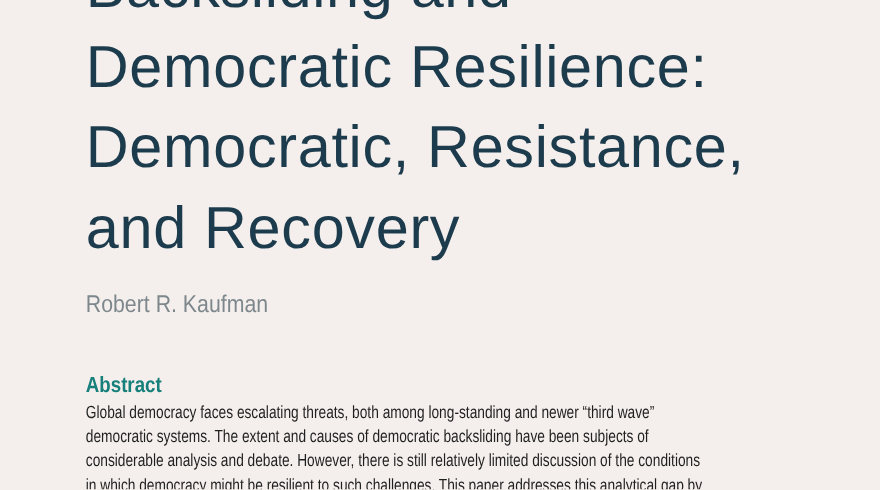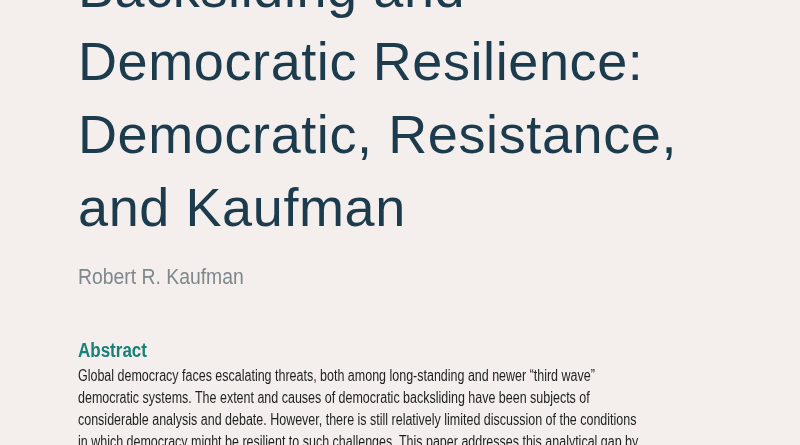--- a/index.html
+++ b/index.html
@@ -68,21 +68,21 @@
 </style>
 </head>
 <body>
 
 <div class="page">
 
   <div class="paper-title">
     <div class="title-line">Backsliding and</div>
     <div class="title-line">Democratic Resilience:</div>
     <div class="title-line">Democratic, Resistance,</div>
-    <div class="title-line">and Kaufman</div>
+    <div class="title-line">and Recovery</div>
   </div>
 
   <div class="author-byline">Robert R. Kaufman</div>
 
   <h2 class="abstract-heading">Abstract</h2>
 
   <div class="abstract-body">
     <div class="abstract-line">Global democracy faces escalating threats, both among long-standing and newer “third wave”</div>
     <div class="abstract-line">democratic systems. The extent and causes of democratic backsliding have been subjects of</div>
     <div class="abstract-line">considerable analysis and debate. However, there is still relatively limited discussion of the conditions</div>

